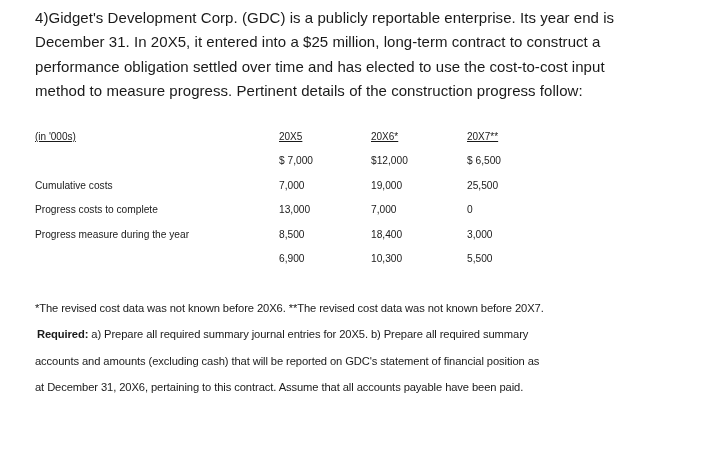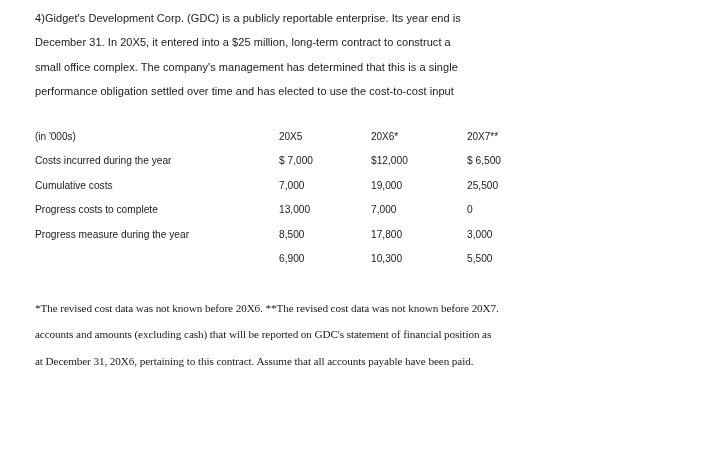--- a/index.html
+++ b/index.html
@@ -13,21 +13,21 @@
       position: relative;
       overflow: hidden;
       font-family: "Liberation Sans", "DejaVu Sans", sans-serif;
       color: #1a1a1a;
     }
     .intro {
       position: absolute;
       left: 35px;
       top: 6px;
       width: 480px;
-      font-size: 11px;
+      font-size: 15px;
       line-height: 24.4px;
       letter-spacing: 0.05px;
       white-space: nowrap;
     }
     .intro .line {
       display: block;
       height: 24.4px;
     }
     .data-table {
       position: absolute;
@@ -43,86 +43,86 @@
       white-space: nowrap;
     }
     .trow span {
       position: absolute;
       top: 0;
     }
     .c-label { left: 0; }
     .c-y5 { left: 244px; }
     .c-y6 { left: 336px; }
     .c-y7 { left: 432px; }
-    .trow.header span { font-size: 10px; }
+    .trow.header span { font-size: 10px; text-decoration: underline; }
     .footnote {
       position: absolute;
       left: 35px;
       top: 295px;
       width: 680px;
       font-size: 11.2px;
       line-height: 26.3px;
       white-space: nowrap;
-      font-family: Liberation Serif, serif;
+      font-family: Liberation Sans, sans-serif;
       letter-spacing: -0.1px;
     }
     .footnote .line {
       display: block;
       height: 26.3px;
     }
     .req-label {
       font-weight: bold;
       margin-left: 2px;
     }
   </style>
 </head>
 <body>
 
 <div class="intro">
   <span class="line">4)Gidget's Development Corp. (GDC) is a publicly reportable enterprise. Its year end is</span>
   <span class="line">December 31. In 20X5, it entered into a $25 million, long-term contract to construct a</span>
-  <span class="line">small office complex. The company's management has determined that this is a single</span>
   <span class="line">performance obligation settled over time and has elected to use the cost-to-cost input</span>
+  <span class="line">method to measure progress. Pertinent details of the construction progress follow:</span>
 </div>
 
 <div class="data-table">
   <div class="trow header">
     <span class="c-label">(in '000s)</span>
     <span class="c-y5">20X5</span>
     <span class="c-y6">20X6*</span>
     <span class="c-y7">20X7**</span>
   </div>
   <div class="trow">
-    <span class="c-label">Costs incurred during the year</span>
     <span class="c-y5">$ 7,000</span>
     <span class="c-y6">$12,000</span>
     <span class="c-y7">$ 6,500</span>
   </div>
   <div class="trow">
     <span class="c-label">Cumulative costs</span>
     <span class="c-y5">7,000</span>
     <span class="c-y6">19,000</span>
     <span class="c-y7">25,500</span>
   </div>
   <div class="trow">
     <span class="c-label">Progress costs to complete</span>
     <span class="c-y5">13,000</span>
     <span class="c-y6">7,000</span>
     <span class="c-y7">0</span>
   </div>
   <div class="trow">
     <span class="c-label">Progress measure during the year</span>
     <span class="c-y5">8,500</span>
-    <span class="c-y6">17,800</span>
+    <span class="c-y6">18,400</span>
     <span class="c-y7">3,000</span>
   </div>
   <div class="trow">
     <span class="c-y5">6,900</span>
     <span class="c-y6">10,300</span>
     <span class="c-y7">5,500</span>
   </div>
 </div>
 
 <div class="footnote">
   <span class="line">*The revised cost data was not known before 20X6. **The revised cost data was not known before 20X7.</span>
+  <span class="line"><span class="req-label">Required:</span><span> a) Prepare all required summary journal entries for 20X5. b) Prepare all required summary</span></span>
   <span class="line">accounts and amounts (excluding cash) that will be reported on GDC's statement of financial position as</span>
   <span class="line">at December 31, 20X6, pertaining to this contract. Assume that all accounts payable have been paid.</span>
 </div>
 
 </body></html>

